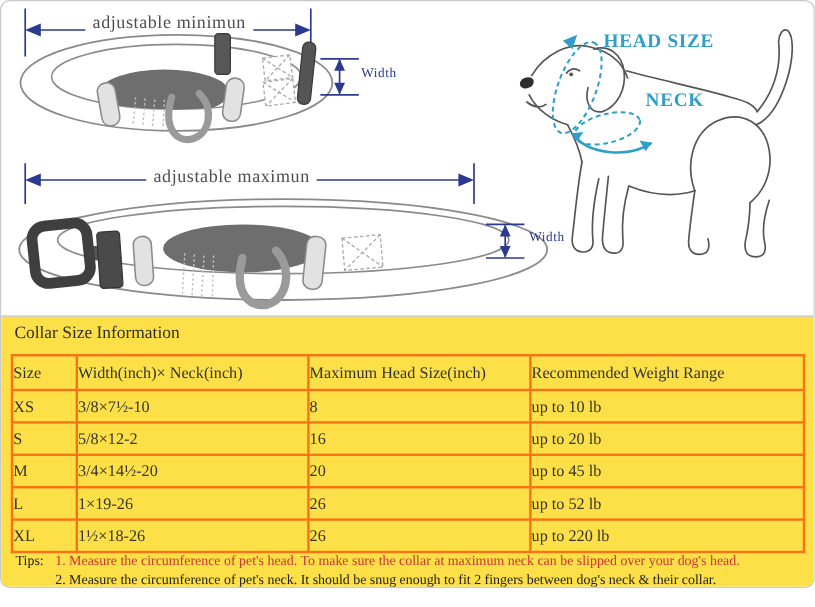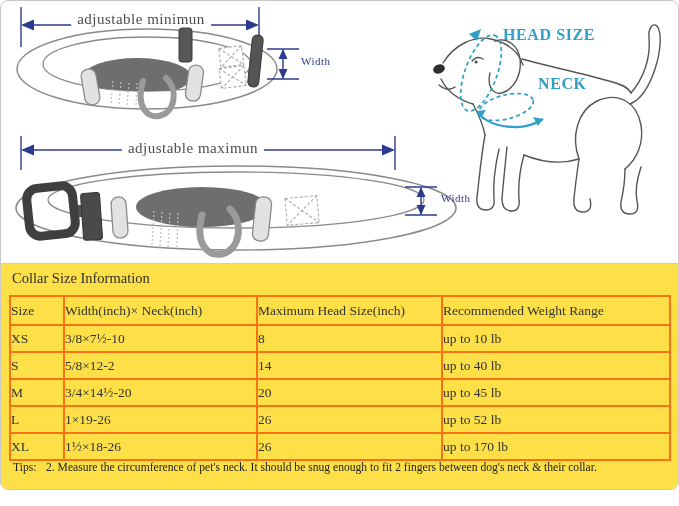--- a/index.html
+++ b/index.html
@@ -228,45 +228,46 @@
       <tbody>
         <tr>
           <td>XS</td>
           <td>3/8×7½-10</td>
           <td>8</td>
           <td>up to 10 lb</td>
         </tr>
         <tr>
           <td>S</td>
           <td>5/8×12-2</td>
-          <td>14</td>
-          <td>up to 40 lb</td>
+          <td>16</td>
+          <td>up to 20 lb</td>
         </tr>
         <tr>
           <td>M</td>
           <td>3/4×14½-20</td>
           <td>20</td>
           <td>up to 45 lb</td>
         </tr>
         <tr>
           <td>L</td>
           <td>1×19-26</td>
           <td>26</td>
           <td>up to 52 lb</td>
         </tr>
         <tr>
           <td>XL</td>
           <td>1½×18-26</td>
           <td>26</td>
-          <td>up to 170 lb</td>
+          <td>up to 220 lb</td>
         </tr>
       </tbody>
     </table>
 
     <div class="tips">
       <div class="tips-label">Tips:</div>
       <div>
+        <div class="tip-red">1. Measure the circumference of pet's head.  To make sure the collar at maximum neck can be slipped over your dog's head.</div>
         <div>2. Measure the circumference of pet's neck. It should be snug enough to fit 2 fingers between dog's neck &amp; their collar.</div>
       </div>
     </div>
   </div>
 
 </div>
 
 </body></html>

